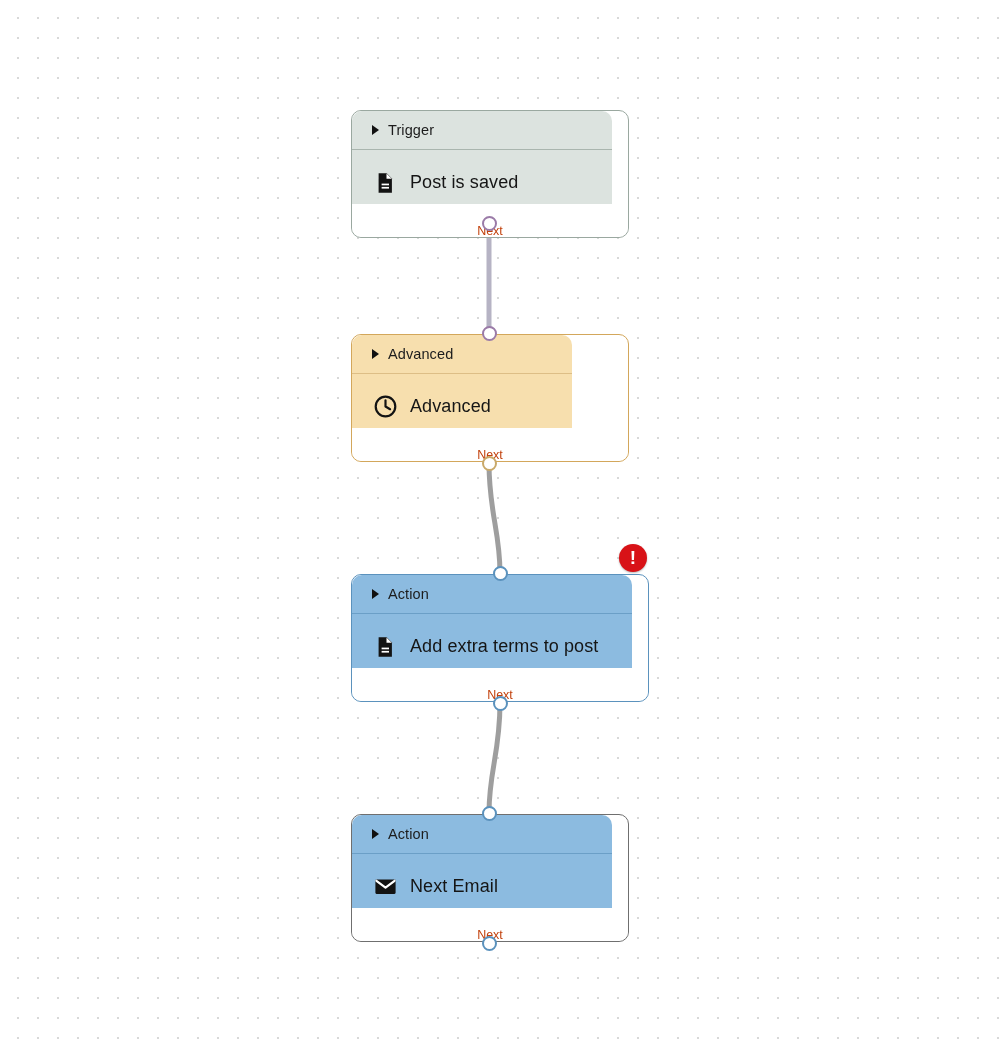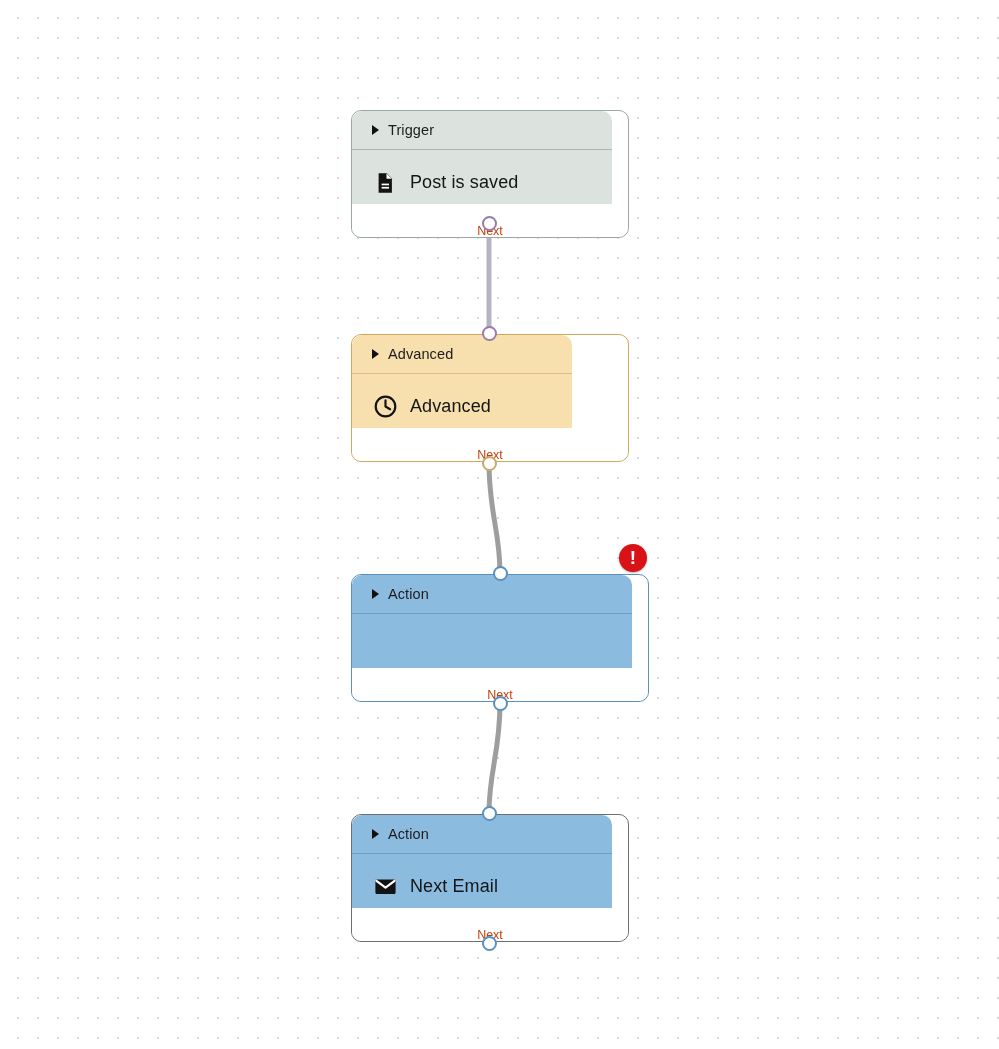--- a/index.html
+++ b/index.html
@@ -201,20 +201,31 @@
           <span>Next</span>
         </div>
       </div>
       <div class="node" style="left: 351px; top: 574px; width: 298px; height: 128px; border: 1.6px solid rgb(91, 146, 189);">
         <div class="node-inner" style="width: 280px; height: 104px; background: rgb(140, 187, 224);">
           <div class="node-header">
             <span class="disclosure"></span>
             <span>Action</span>
           </div>
           <div class="node-divider" style="background: rgb(107, 159, 199);"></div>
+          <div class="node-body">
+            <span class="node-icon">
+              <svg width="24" height="24" viewBox="0 0 24 24" aria-hidden="true">
+                <path fill="#131313" d="M5.6 2.2h8.1l5.2 5.2v14.4H5.6z"></path>
+                <path fill="#ffffff" d="M13.5 2.4v5.3h5.3z"></path>
+                <rect x="8.6" y="12.6" width="7.4" height="1.7" fill="#ffffff"></rect>
+                <rect x="8.6" y="15.9" width="7.4" height="1.7" fill="#ffffff"></rect>
+              </svg>
+            </span>
+            <span class="node-title">Add extra terms to post</span>
+          </div>
         </div>
         <div class="node-footer">
           <span>Next</span>
         </div>
       </div>
       <div class="node" style="left: 351px; top: 814px; width: 278px; height: 128px; border: 1.6px solid rgb(111, 111, 111);">
         <div class="node-inner" style="width: 260px; height: 104px; background: rgb(140, 187, 224);">
           <div class="node-header">
             <span class="disclosure"></span>
             <span>Action</span>

